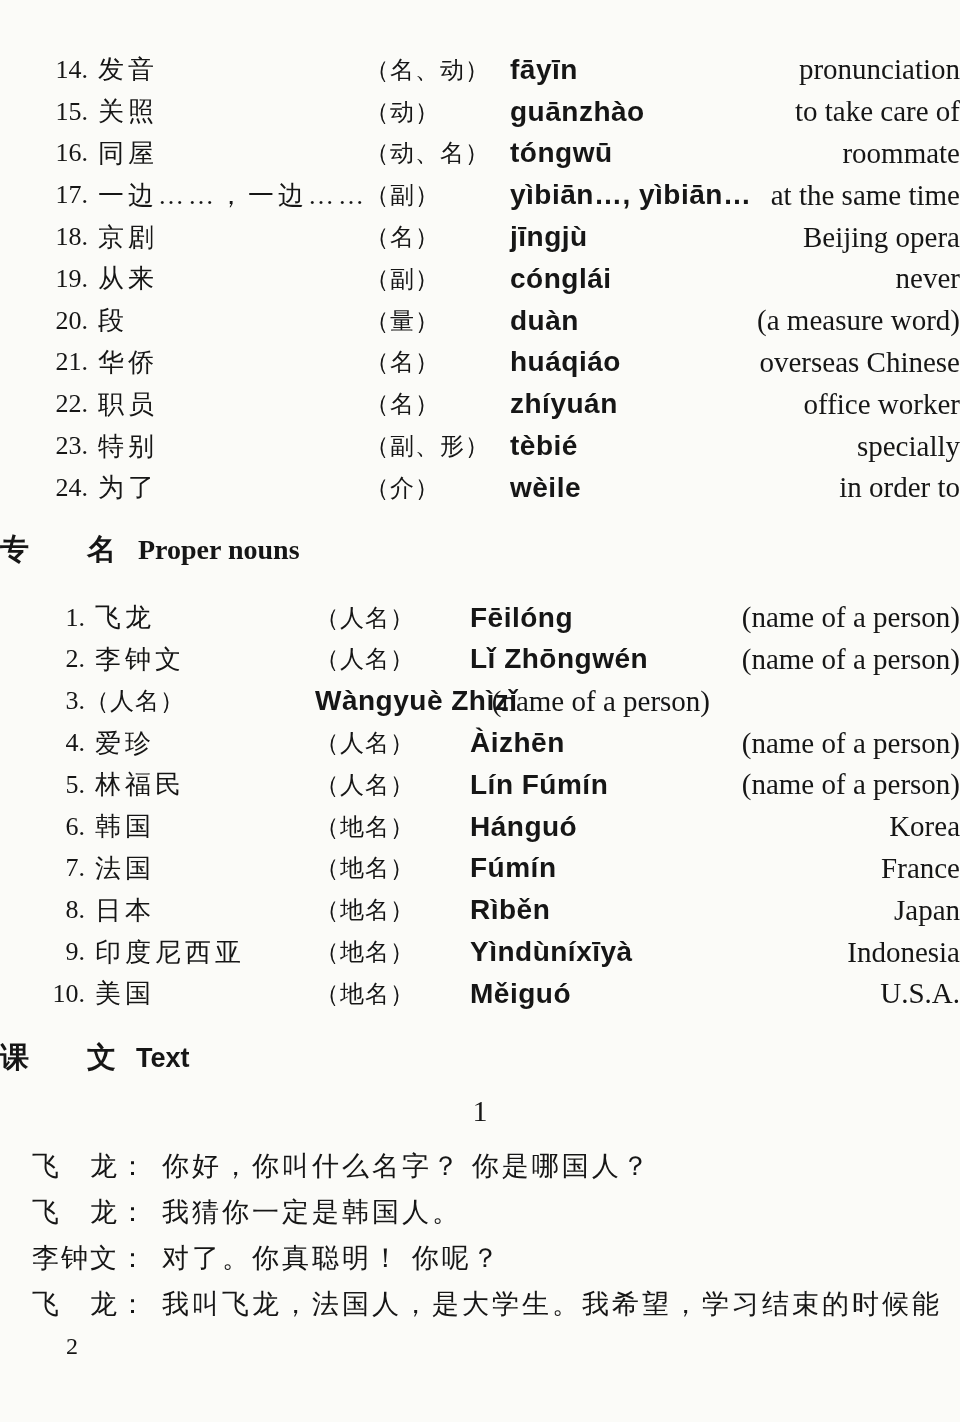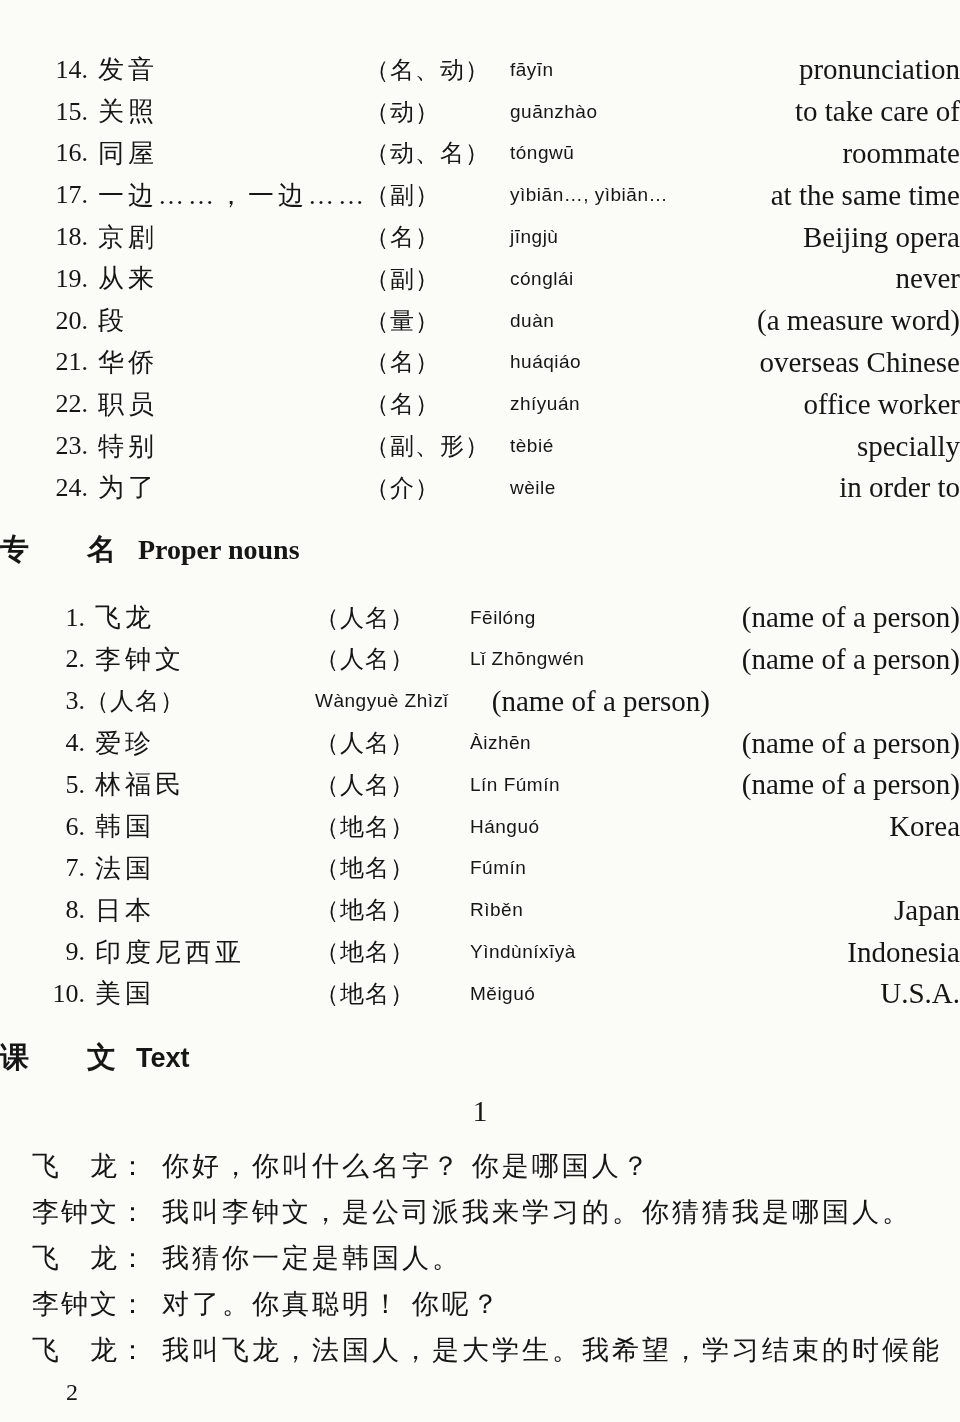--- a/index.html
+++ b/index.html
@@ -21,21 +21,21 @@
     display: grid;
     grid-template-columns: 48px 277px 145px 210px auto;
     height: 41.8px;
     align-items: center;
     white-space: nowrap;
   }
   .proper .vrow { grid-template-columns: 45px 230px 155px 240px auto; }
   .num    { font-size: 26px; text-align: right; }
   .word   { font-size: 26px; padding-left: 10px; letter-spacing: 4px; }
   .pos    { font-size: 24px; letter-spacing: 1px; }
-  .pinyin { font-family: "Liberation Sans", sans-serif; font-size: 19px; letter-spacing: 0.5px; }
+  .pinyin { font-family: "Liberation Sans", sans-serif; font-size: 28px; letter-spacing: 0.5px; font-weight: bold; }
   .english{ font-size: 29px; text-align: right; }
 
   
   .sec-head { margin-top: 20px; height: 40px; line-height: 40px; text-align: left; }
   .text-head { margin-top: 22px; }
   .head-cn { font-size: 29px; font-weight: bold; }
   .head-en { font-size: 28px; font-weight: bold; margin-left: 18px; }
   .head-en-sans {
     font-family: "Liberation Sans", sans-serif;
     font-size: 27px; font-weight: 600; margin-left: 16px;
@@ -197,20 +197,21 @@
     <span class="pos">（地名）</span>
     <span class="pinyin">Hánguó</span>
     <span class="english">Korea</span>
   </div>
 
   <div class="vrow">
     <span class="num">7.</span>
     <span class="word">法国</span>
     <span class="pos">（地名）</span>
     <span class="pinyin">Fúmín</span>
+    <span class="english">France</span>
   </div>
 
   <div class="vrow">
     <span class="num">8.</span>
     <span class="word">日本</span>
     <span class="pos">（地名）</span>
     <span class="pinyin">Rìběn</span>
     <span class="english">Japan</span>
   </div>
 
@@ -236,23 +237,20 @@
     <span class="head-en-sans">Text</span>
   </div>
 
   <div class="lesson-num">1</div>
 
   <section class="dialogue">
   <div class="dline">
     <span class="speaker">飞　龙：</span><span class="dtext">你好，你叫什么名字？ 你是哪国人？</span>
   </div>
 
-  <div class="dline">
-    <span class="speaker">李钟文：</span><span class="dtext">我叫李钟文，是公司派我来学习的。你猜猜我是哪国人。</span>
-  </div>
 
   <div class="dline">
     <span class="speaker">飞　龙：</span><span class="dtext">我猜你一定是韩国人。</span>
   </div>
 
   <div class="dline">
     <span class="speaker">李钟文：</span><span class="dtext">对了。你真聪明！ 你呢？</span>
   </div>
 
   <div class="dline">

